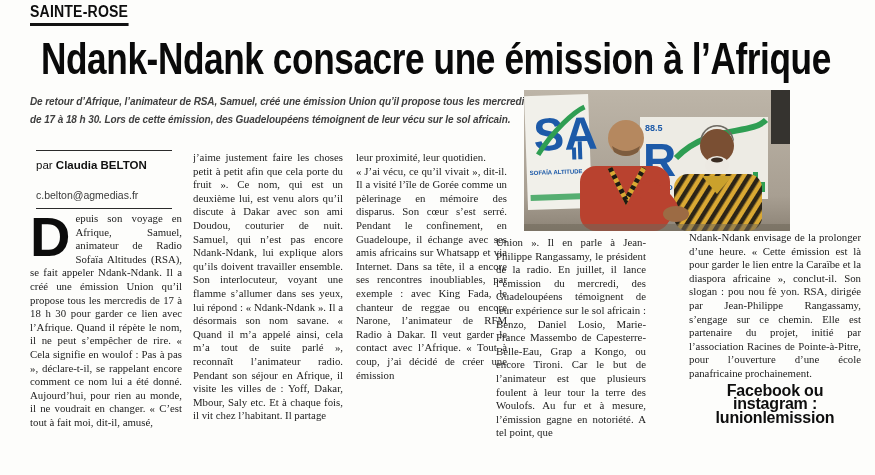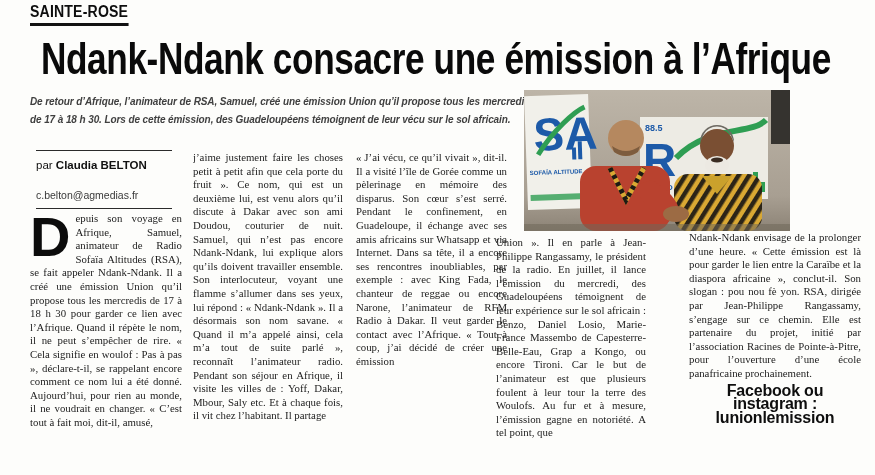--- a/index.html
+++ b/index.html
@@ -157,20 +157,21 @@
 
   <div class="col col-1">
     <span class="dropcap">D</span><span>epuis son voyage en Afrique, Samuel, animateur de Radio Sofaïa Altitudes (RSA), se fait appeler Ndank-Ndank. Il a créé une émission Union qu’il propose tous les mercredis de 17 à 18 h 30 pour garder ce lien avec l’Afrique. Quand il répète le nom, il ne peut s’empêcher de rire. « Cela signifie en woulof : Pas à pas », déclare-t-il, se rappelant encore comment ce nom lui a été donné. Aujourd’hui, pour rien au monde, il ne voudrait en changer. « C’est tout à fait moi, dit-il, amusé,</span>
   </div>
 
   <div class="col col-2">
     <span>j’aime justement faire les choses petit à petit afin que cela porte du fruit ». Ce nom, qui est un deuxième lui, est venu alors qu’il discute à Dakar avec son ami Doudou, couturier de nuit. Samuel, qui n’est pas encore Ndank-Ndank, lui explique alors qu’ils doivent travailler ensemble. Son interlocuteur, voyant une flamme s’allumer dans ses yeux, lui répond : « Ndank-Ndank ». Il a désormais son nom savane. « Quand il m’a appelé ainsi, cela m’a tout de suite parlé », reconnaît l’animateur radio. Pendant son séjour en Afrique, il visite les villes de : Yoff, Dakar, Mbour, Saly etc. Et à chaque fois, il vit chez l’habitant. Il partage</span>
   </div>
 
   <div class="col col-3">
+    <div>leur proximité, leur quotidien.</div>
     <span>« J’ai vécu, ce qu’il vivait », dit-il. Il a visité l’île de Gorée comme un pèlerinage en mémoire des disparus. Son cœur s’est serré. Pendant le confinement, en Guadeloupe, il échange avec ses amis africains sur Whatsapp et via Internet. Dans sa tête, il a encore ses rencontres inoubliables, par exemple : avec King Fada, le chanteur de reggae ou encore Narone, l’animateur de RFM Radio à Dakar. Il veut garder le contact avec l’Afrique. « Tout à coup, j’ai décidé de créer une émission</span>
   </div>
 
   <div class="col col-4">
     <span>Union ». Il en parle à Jean-Philippe Rangassamy, le président de la radio. En juillet, il lance l’émission du mercredi, des Guadeloupéens témoignent de leur expérience sur le sol africain : Benzo, Daniel Losio, Marie-France Massembo de Capesterre-Belle-Eau, Grap a Kongo, ou encore Tironi. Car le but de l’animateur est que plusieurs foulent à leur tour la terre des Woulofs. Au fur et à mesure, l’émission gagne en notoriété. A tel point, que</span>
   </div>
 
   <div class="col col-5">
     <span>Ndank-Ndank envisage de la prolonger d’une heure. « Cette émission est là pour garder le lien entre la Caraïbe et la diaspora africaine », conclut-il. Son slogan : pou nou fè yon. RSA, dirigée par Jean-Philippe Rangassamy, s’engage sur ce chemin. Elle est partenaire du projet, initié par l’association Racines de Pointe-à-Pitre, pour l’ouverture d’une école panafricaine prochainement.</span>
     <div class="social">Facebook ou instagram : lunionlemission</div>

